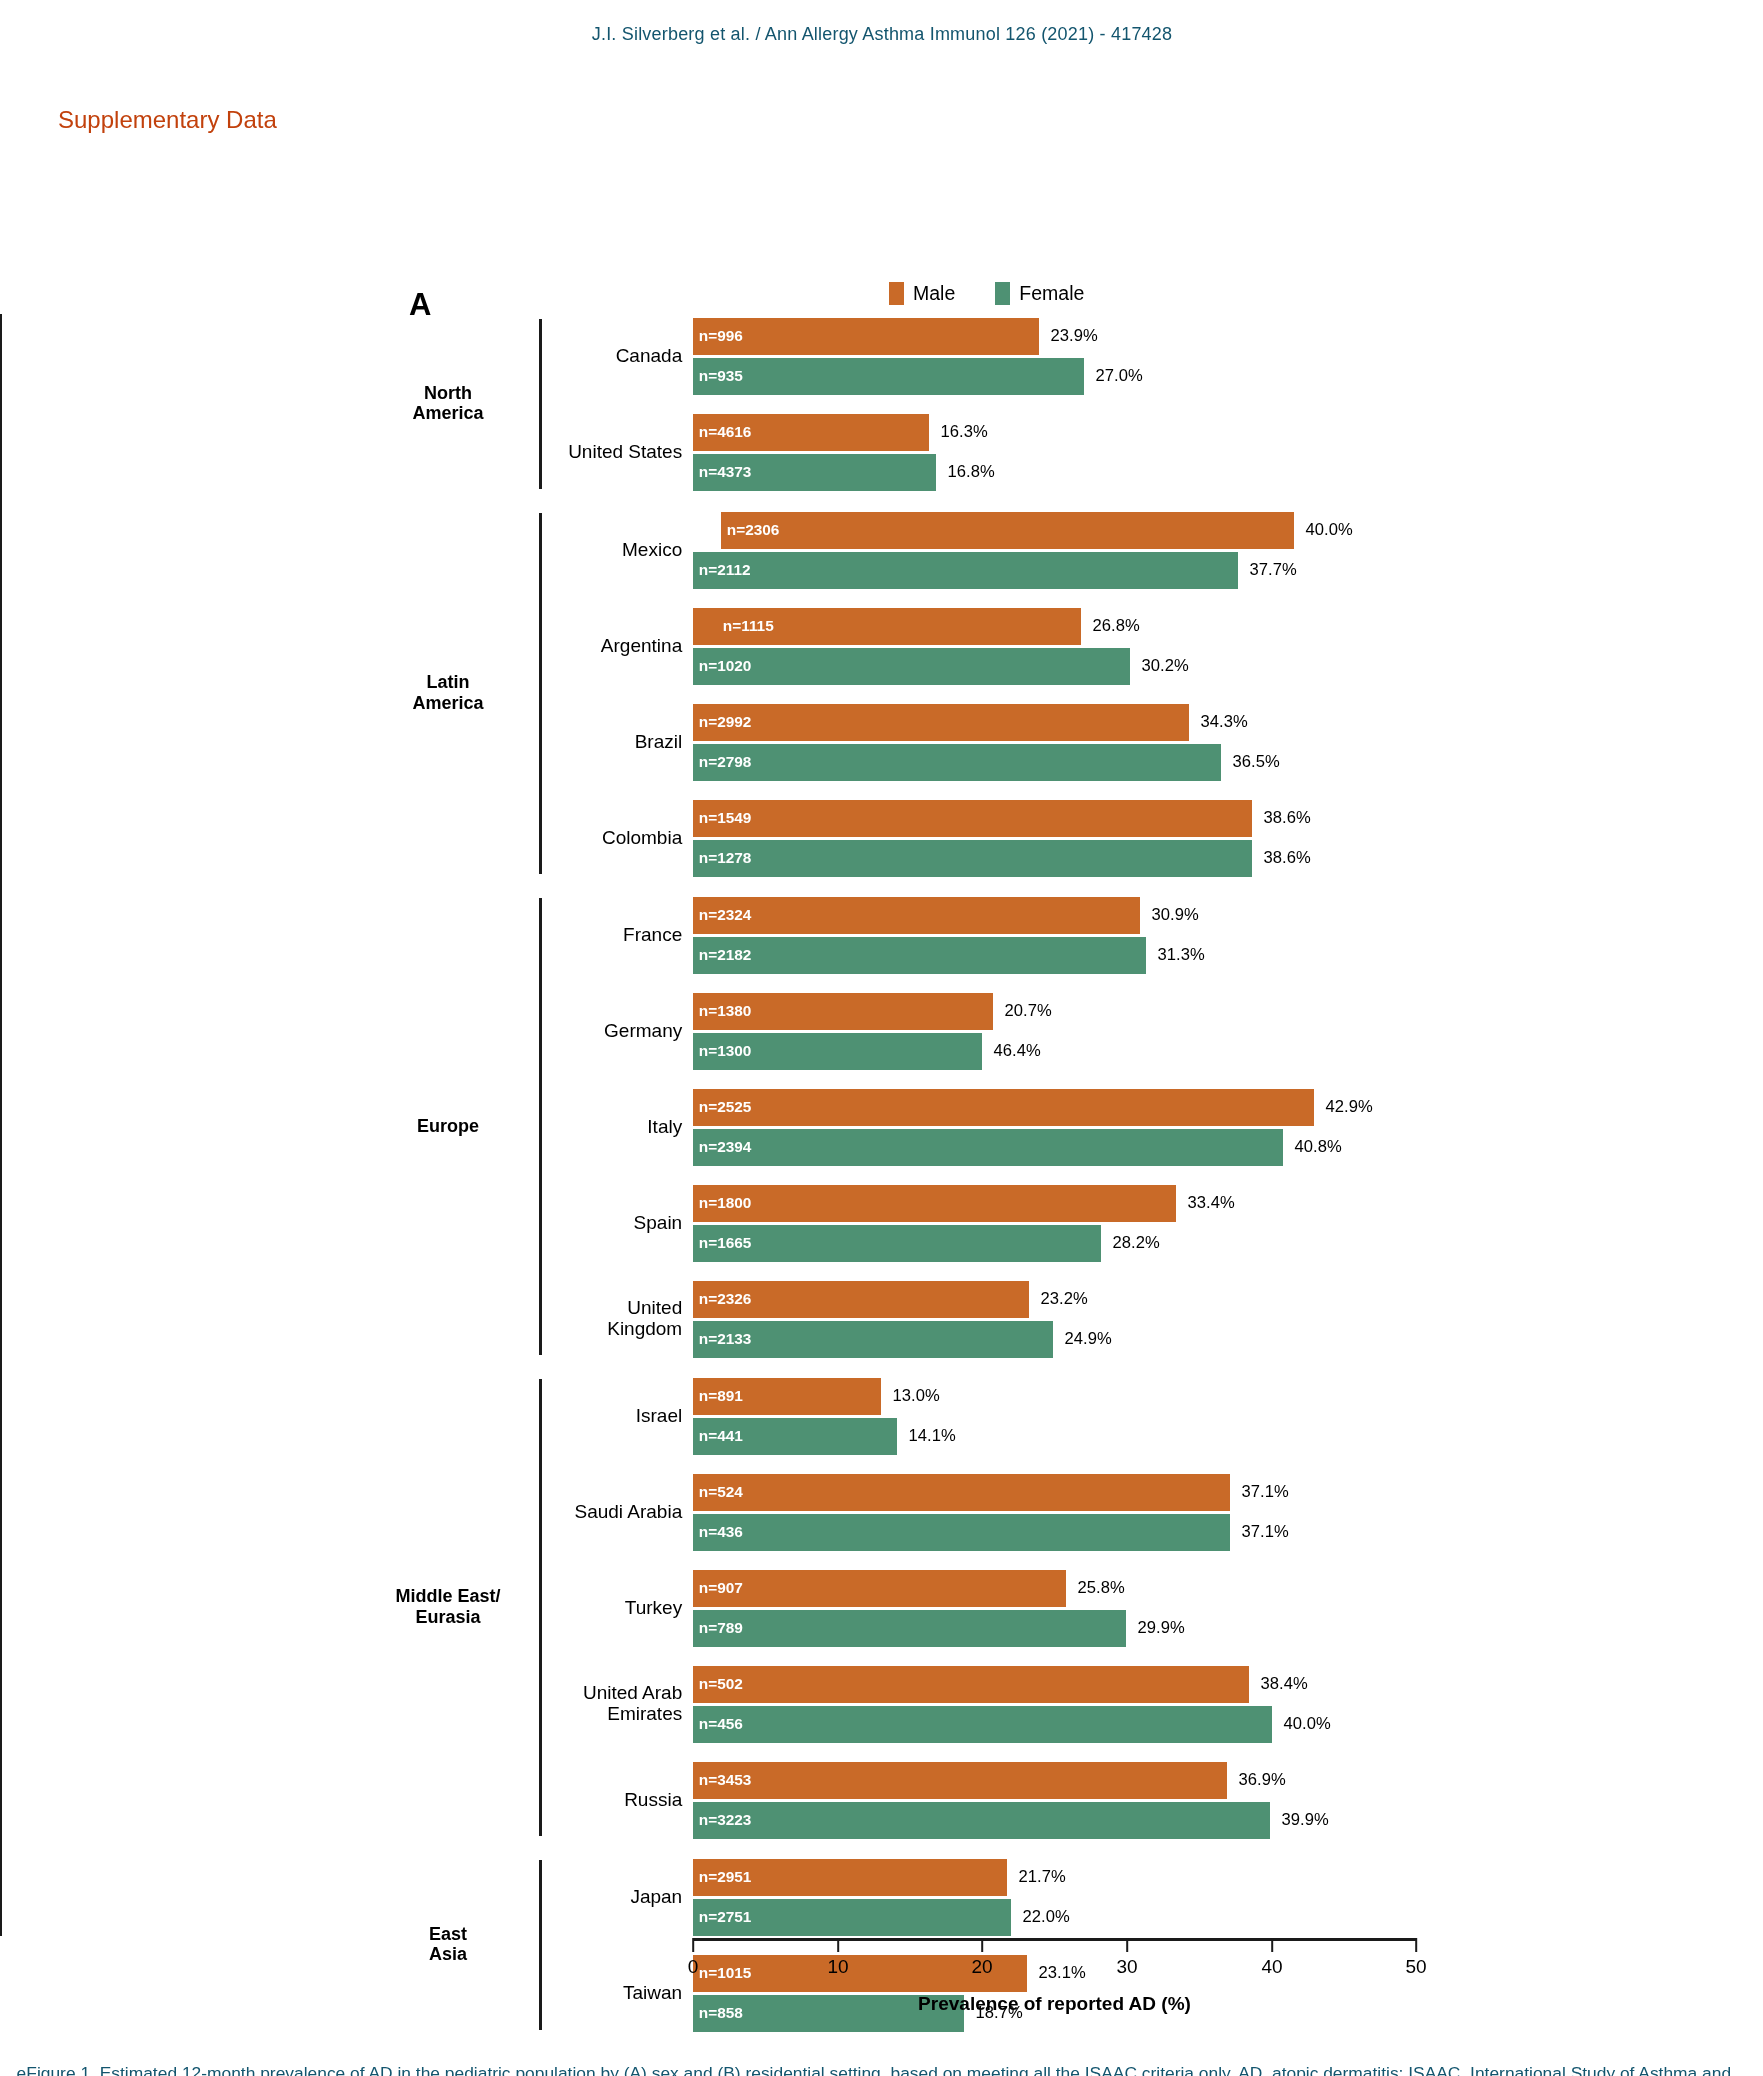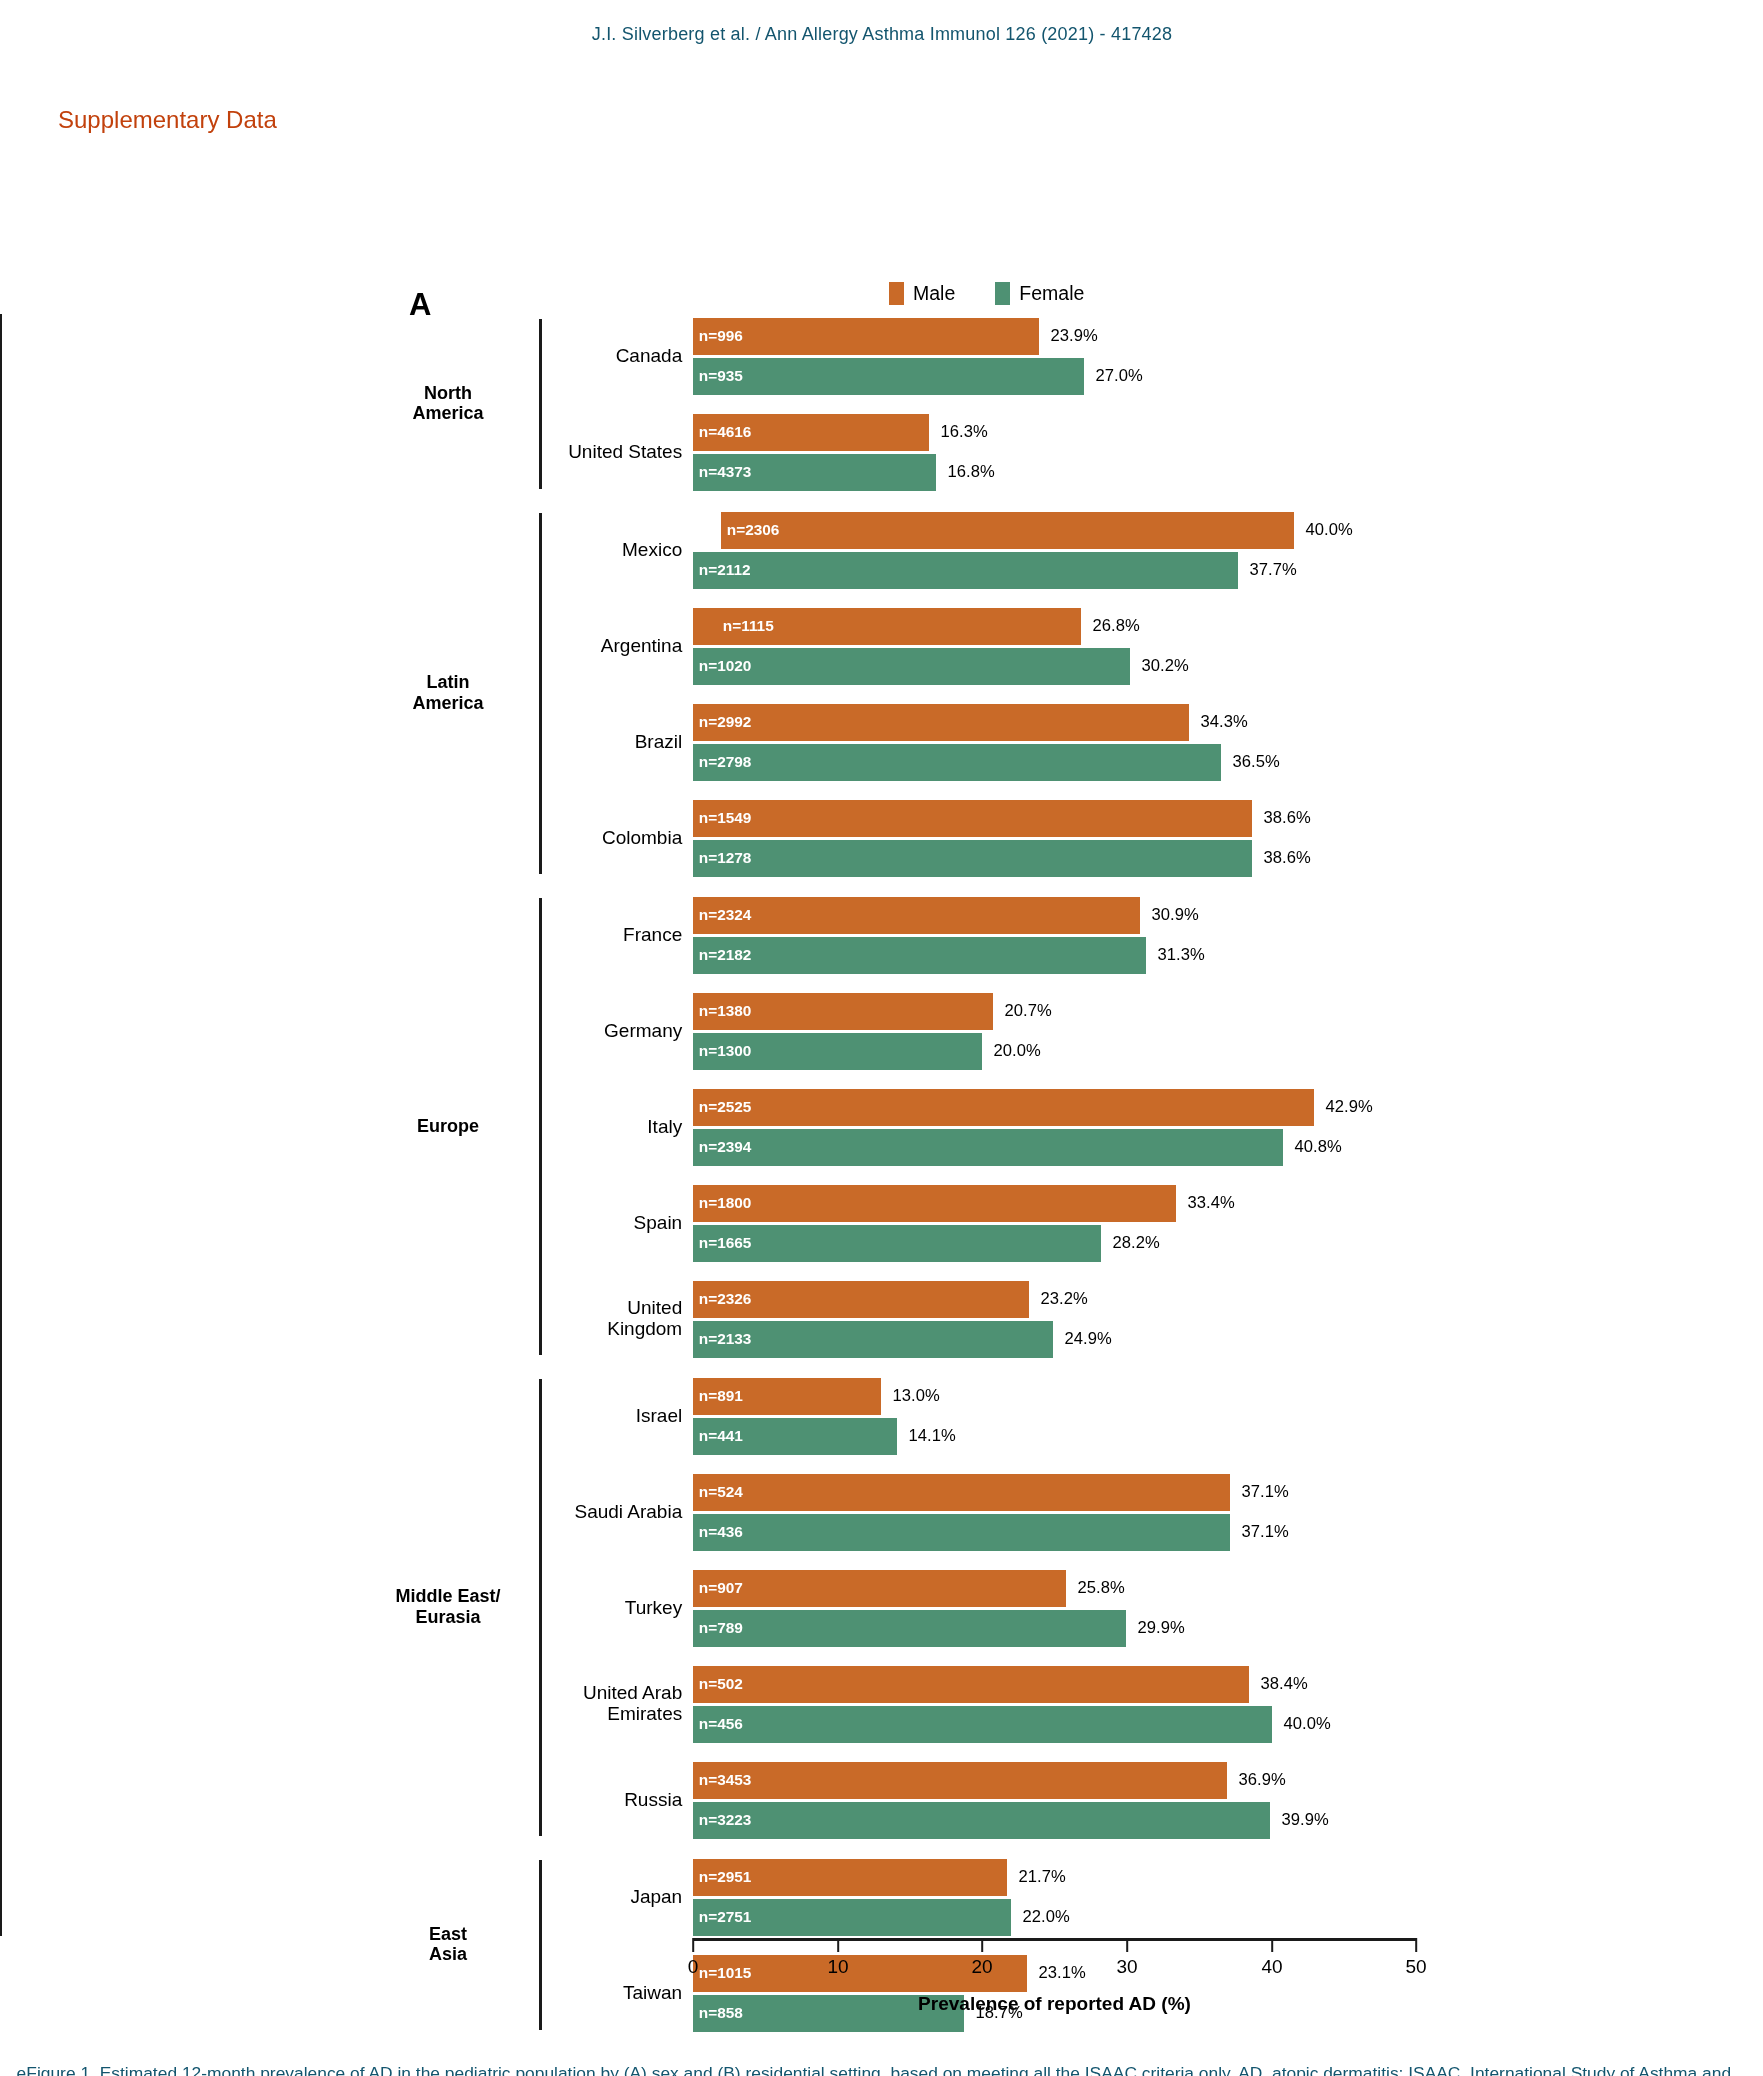--- a/index.html
+++ b/index.html
@@ -363,21 +363,21 @@
           <div class="bars">
             <div class="bar-row">
               <div class="bar male" style="width: 300px; background: rgb(201, 106, 40);">
                 <span class="bar-n">n=1380</span>
                 <span class="bar-value">20.7%</span>
               </div>
             </div>
             <div class="bar-row">
               <div class="bar female" style="width: 289px; background: rgb(78, 145, 115);">
                 <span class="bar-n">n=1300</span>
-                <span class="bar-value">20.0%</span>
+                <span class="bar-value">46.4%</span>
               </div>
             </div>
           </div>
         </div>
         <div class="country" style="margin-bottom: 16px;">
           <div class="country-name">Italy</div>
           <div class="bars">
             <div class="bar-row">
               <div class="bar male" style="width: 621px; background: rgb(201, 106, 40);">
                 <span class="bar-n">n=2525</span>

